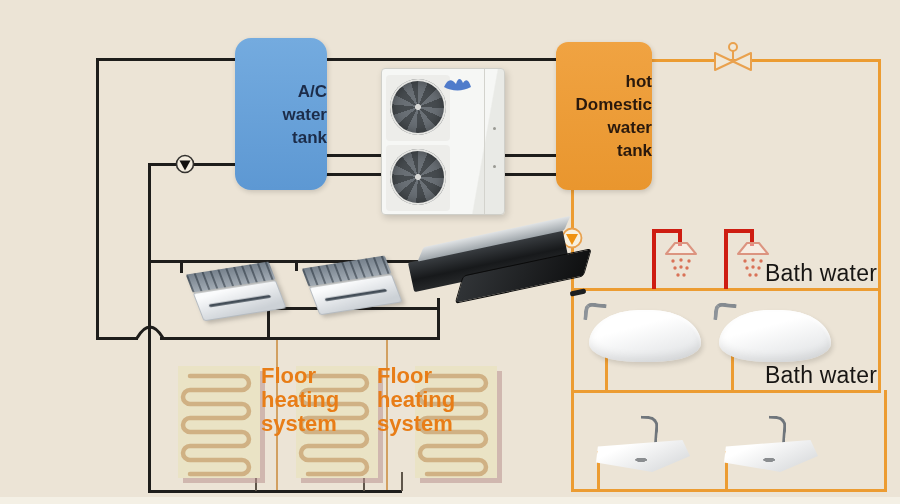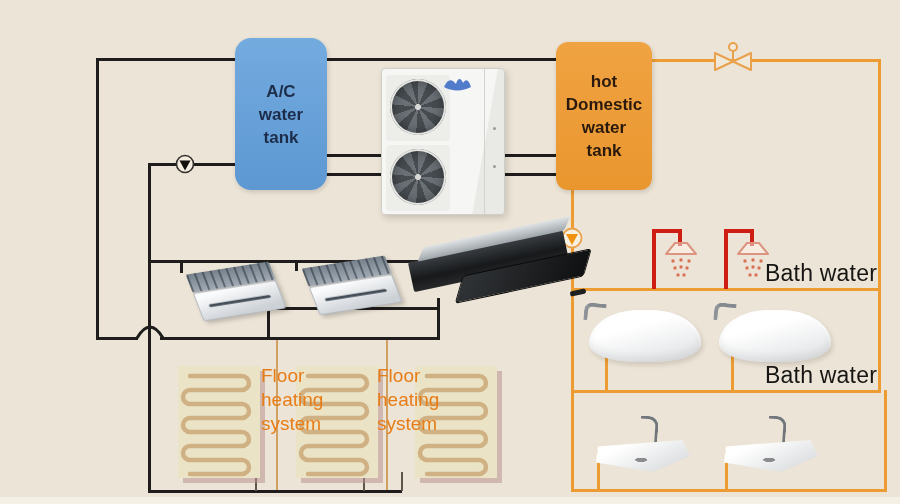--- a/index.html
+++ b/index.html
@@ -16,21 +16,21 @@
   .pr{background:var(--pipe-red);z-index:1}
   .pt{background:var(--pipe-tan);z-index:1}
   .pg{background:#5f564a;z-index:1}
   .h3px{height:3px}.w3px{width:3px}
   .h4px{height:4px}.w4px{width:4px}.w2px{width:2px}
   svg{display:block}
   .glyph{position:absolute;z-index:2}
 
   
   .tankbox{position:absolute;z-index:2;display:flex;flex-direction:column;justify-content:center;
-    text-align:center;font-size:17px;line-height:23px;font-weight:600;box-shadow:1px 2px 5px rgba(0,0,0,.15)}
+    text-align:right;font-size:17px;line-height:23px;font-weight:600;box-shadow:1px 2px 5px rgba(0,0,0,.15)}
   .acbox{left:235px;top:38px;width:92px;height:152px;border-radius:16px;
     background:linear-gradient(180deg,#74abdf,#5d98d3);color:var(--ac-tank-text)}
   .dhwbox{left:556px;top:42px;width:96px;height:148px;border-radius:12px;
     background:linear-gradient(180deg,#f0a342,#e9962e);color:var(--dhw-tank-text)}
 
   
   .heatpump{position:absolute;left:381px;top:68px;width:122px;height:145px;z-index:2;
     background:linear-gradient(100deg,#f6f7f5 78%,#e9eae6 79%);border:1px solid #cfcfc9;border-radius:4px;
     box-shadow:2px 3px 7px rgba(0,0,0,.16)}
   .hp-seam{position:absolute;right:19px;top:0;width:1px;height:100%;background:#d3d3cd}
@@ -80,21 +80,21 @@
     clip-path:polygon(2% 20%,92% 0%,100% 50%,60% 100%,0% 70%);
     background:radial-gradient(ellipse 14px 5px at 48% 62%, #8a8d90 0 40%, transparent 45%),
       linear-gradient(155deg,#ffffff 25%,#d8dadc 90%)}
   .faucet{position:absolute;left:44px;top:0;width:15px;height:26px;
     border-right:3.5px solid #70767c;border-top:3.5px solid #70767c;border-top-right-radius:10px;
     transform:rotate(4deg)}
 
   
   .bath-label{position:absolute;width:180px;text-align:right;font-size:23px;font-weight:500;
     color:var(--bath-label);z-index:3;letter-spacing:.2px}
-  .floor-label{position:absolute;z-index:3;font-size:19px;line-height:24px;font-weight:400;color:var(--floor-label)}
+  .floor-label{position:absolute;z-index:3;font-size:22px;line-height:24px;font-weight:700;color:var(--floor-label)}
   .bottom-fade{position:absolute;left:0;bottom:0;width:100%;height:7px;background:rgba(252,249,242,.55);z-index:4}
 </style>
 </head>
 <body>
 
 <div class="stage">
 
   <div class="pp pb h3px" style="left:97px;top:58px;width:140px"></div>
   <div class="pp pb h3px" style="left:326px;top:58px;width:233px"></div>
   <div class="pp pb w3px" style="left:96px;top:58px;height:282px"></div>

